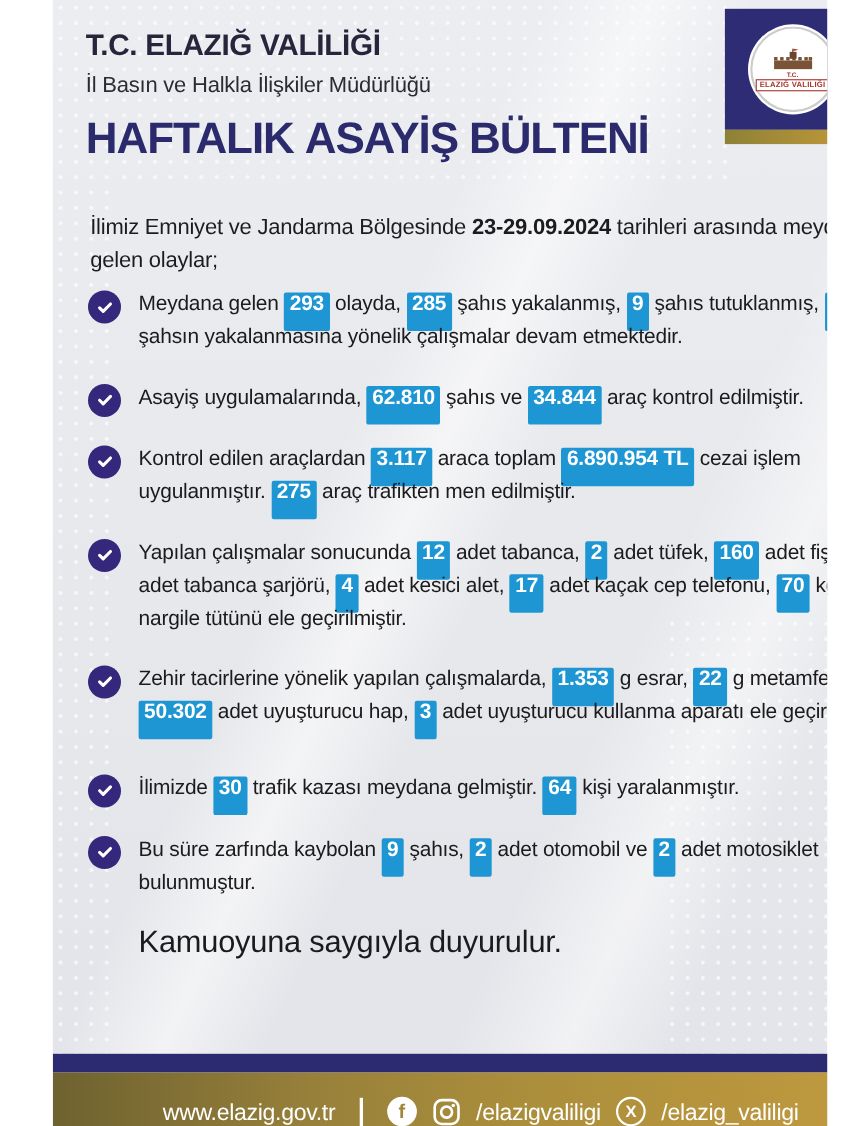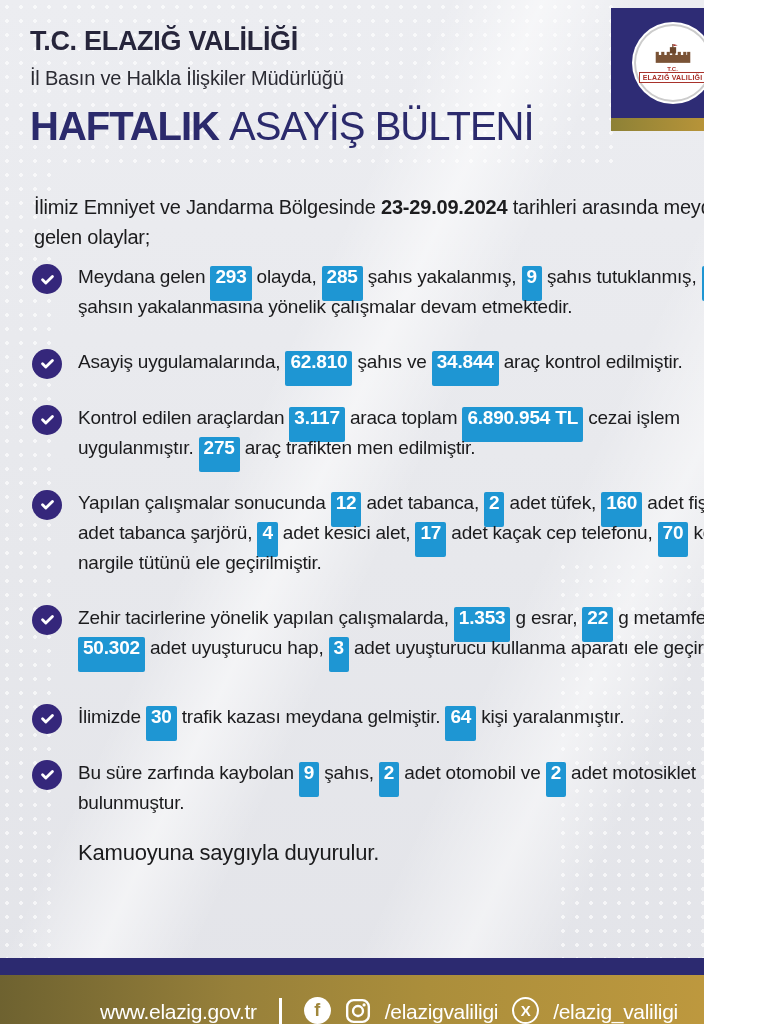--- a/index.html
+++ b/index.html
@@ -4,35 +4,36 @@
 <style>
   * { margin:0; padding:0; box-sizing:border-box; }
   html,body { width:778px; height:1024px; }
   body { font-family:"Liberation Sans", sans-serif; color:#1e1e22; }
 
   .page {
     position:relative; width:704px; height:1024px; overflow:hidden;
     background:
       linear-gradient(115deg, rgba(255,255,255,0) 38%, rgba(255,255,255,.55) 46%, rgba(255,255,255,0) 54%, rgba(255,255,255,0) 68%, rgba(255,255,255,.5) 77%, rgba(255,255,255,0) 85%),
       linear-gradient(180deg, #ecedf1 0%, #e7e8ec 55%, #e3e4e9 100%);
+    margin-left: 48px;
   }
 
   
   .dots { position:absolute; background-image: radial-gradient(rgba(255,255,255,.65) 1.7px, rgba(255,255,255,0) 1.9px); background-size:14px 14px; pointer-events:none; }
   .dots-left   { left:0;   top:0;     width:58px;  height:958px; }
   .dots-top    { left:58px; top:0;    width:560px; height:168px; }
   .dots-right  { left:556px; top:560px; width:222px; height:398px; }
 
   
   .header { position:absolute; left:30px; top:26px; width:560px; }
   .agency   { font-size:27px; font-weight:700; color:#26253b; letter-spacing:-.3px; }
   .department { font-size:20px; font-weight:500; color:#2b2b33; margin-top:10px; letter-spacing:-.2px; }
   .main-title { margin-top:14px; font-size:40px; color:#2b2a6c; letter-spacing:-1px; white-space:nowrap; }
   .main-title .t-light { font-weight:700; margin-right:10px; }
-  .main-title .t-bold  { font-weight:400; }
+  .main-title .t-bold  { font-weight:700; }
 
   
   .logo { position:absolute; left:611px; top:8px; width:123px; }
   .logo-navy { width:123px; height:110px; background:#2e2c75; display:flex; align-items:center; justify-content:center; }
   .logo-gold { width:123px; height:13px; background:linear-gradient(90deg,#8d8136,#c59a3a); }
   .logo-circle { width:78px; height:78px; background:#fff; border-radius:50%; box-shadow:0 0 0 2px #fff, inset 0 0 0 2px #ccc;
                  display:flex; flex-direction:column; align-items:center; justify-content:center; }
   .logo-tc { font-size:6px; color:#a8322b; font-weight:700; line-height:1; }
   .logo-banner { border:1.5px solid #a8322b; background:#fff; color:#a8322b; font-size:7px; font-weight:700;
                  padding:1px 3px; letter-spacing:.2px; white-space:nowrap; }
@@ -45,21 +46,21 @@
   .bullets { position:absolute; left:32px; top:262px; width:732px; list-style:none; }
   .bullet { display:flex; gap:16px; margin-bottom:24px; }
   .bullet:nth-child(5) { margin-bottom:38px; }
   .check { flex:0 0 30px; width:30px; height:30px; margin-top:2px; border-radius:50%; background:#35277b;
            display:flex; align-items:center; justify-content:center; }
   .check svg { width:17px; height:17px; }
   .btext { flex:1; font-size:19px; line-height:1.6; color:#1b1b1d; letter-spacing:-.2px; padding-right:4px; }
   .hl { background:#1e96d3; color:#fff; font-weight:700; padding:0 5px 14px; border-radius:2px; white-space:nowrap; }
 
   
-  .closing   { position:absolute; left:78px; top:840px; font-size:22px; color:#1b1b1d; letter-spacing:-.2px; }
+  .closing   { position:absolute; left:78px; top:840px; font-size:28px; color:#1b1b1d; letter-spacing:-.2px; }
   .signature { position:absolute; right:16px; top:890px; font-size:22px; font-weight:700; color:#222228; letter-spacing:-.3px; }
 
   
   .footer { position:absolute; left:0; bottom:0; width:778px; }
   .footer-navy { height:17px; background:#2c2a70; }
   .footer-gold { height:49px; background:linear-gradient(90deg,#6e6230 0%,#97803a 30%,#ab8e3b 55%,#c29b3f 100%);
                  display:flex; align-items:flex-end; justify-content:center; gap:14px; color:#fff; font-size:21px; }
   .footer-sep { width:3px; height:26px; background:#fff; margin:0 8px; }
   .soc-circle { width:27px; height:27px; border-radius:50%; background:#fff; color:#a0873c; font-weight:800;
                 display:flex; align-items:center; justify-content:center; font-size:18px; }

